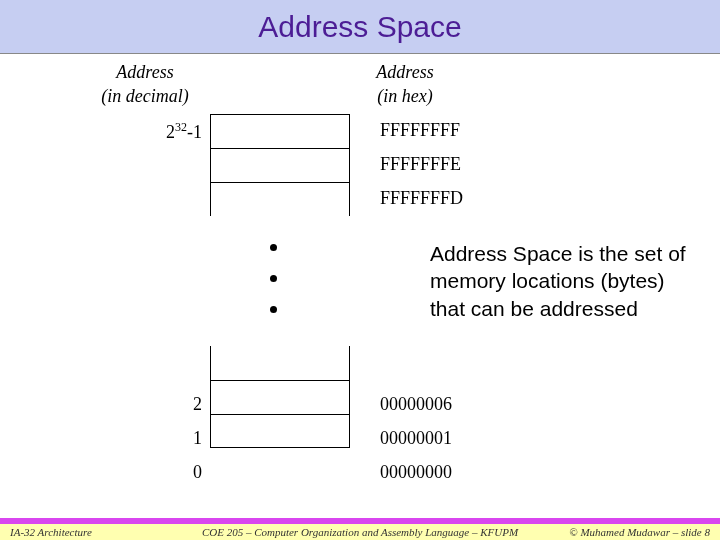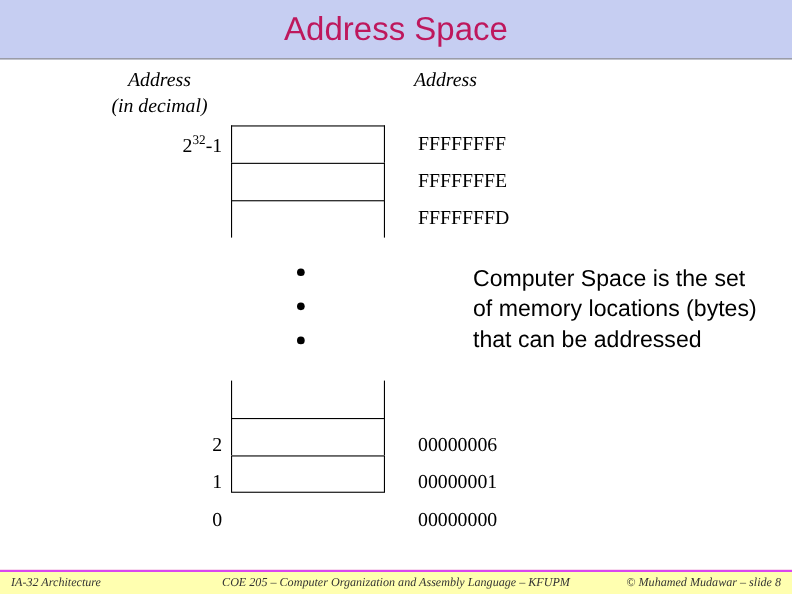--- a/index.html
+++ b/index.html
@@ -16,21 +16,21 @@
     width: 100%;
     height: 54px;
     display: flex;
     align-items: center;
     justify-content: center;
     border-bottom: 1px solid #888;
   }
   .title {
     font-family: "Comic Sans MS", cursive, sans-serif;
     font-size: 30px;
-    color: #be185d;
+    color: #4c1d95;
   }
   .content {
     position: relative;
     width: 100%;
     height: 460px;
   }
   .col-header {
     position: absolute;
     font-size: 18px;
     text-align: center;
@@ -107,21 +107,21 @@
     line-height: 1.3;
   }
 
   .footer {
     position: absolute;
     bottom: 0;
     left: 0;
     width: 100%;
     height: 22px;
     background: #ffffb0;
-    border-top: 2px solid #d946ef;
+    border-top: 6px solid #d946ef;
     display: flex;
     justify-content: space-between;
     align-items: center;
     font-family: "Times New Roman", serif;
     font-style: italic;
     font-size: 11px;
     padding: 0 10px;
     color: #333;
   }
   .footer .center { position: absolute; left: 50%; transform: translateX(-50%); text-align: center; }
@@ -131,20 +131,21 @@
 
 <div class="title-bar">
   <div class="title">Address Space</div>
 </div>
 
 <div class="content">
 
   <div class="col-header dec-header">Address</div>
   <div class="col-header dec-sub">(in decimal)</div>
   <div class="col-header hex-header">Address</div>
+  <div class="col-header hex-sub">(in hex)</div>
 
   <div class="memory-stack">
     <div class="cell"></div>
     <div class="cell"></div>
     <div class="cell"></div>
     <div class="gap"></div>
     <div class="cell top-open"></div>
     <div class="cell"></div>
     <div class="cell"></div>
   </div>
@@ -162,21 +163,21 @@
   <div class="hex-label lbl-b2">00000006</div>
   <div class="hex-label lbl-b1">00000001</div>
   <div class="hex-label lbl-b0">00000000</div>
 
   <div class="dots">
     <div class="dot"></div>
     <div class="dot"></div>
     <div class="dot"></div>
   </div>
 
-  <div class="annotation">Computer Space is the set of memory locations (bytes) that can be addressed</div>
+  <div class="annotation">Address Space is the set of memory locations (bytes) that can be addressed</div>
 
 </div>
 
 <div class="footer">
   <span>IA-32 Architecture</span>
   <span class="center">COE 205 – Computer Organization and Assembly Language – KFUPM</span>
   <span>© Muhamed Mudawar – slide 8</span>
 </div>
 
 </body></html>

